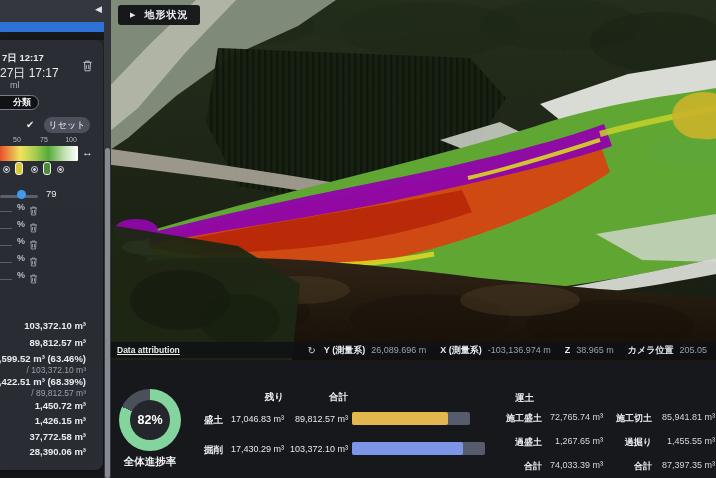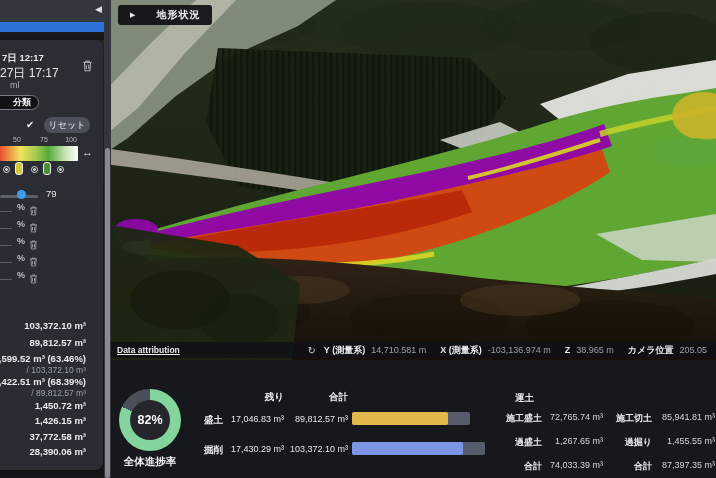--- a/index.html
+++ b/index.html
@@ -11,21 +11,21 @@
   
   .status-bar{position:absolute;left:111px;top:342px;right:0;height:16px;z-index:2;
     background:rgba(15,17,21,.84);display:flex;align-items:center;font-size:9px;color:#9aa1ab;overflow:hidden;}
   .status-bar .attr{margin-left:6px;color:#e8ebee;font-weight:bold;text-decoration:underline;font-size:8.5px;}
   .status-bar .coords{margin-left:auto;display:flex;align-items:center;gap:6px;padding-right:1px;white-space:nowrap;}
   .status-bar .lbl{color:#e7eaee;font-weight:bold;}
   .status-bar .val{color:#9aa1ab;margin-right:8px;}
   .status-bar .sync{color:#c7ccd2;font-size:10px;margin-right:2px;}
   
   .terrain-tab{position:absolute;left:118px;top:5px;height:20px;z-index:2;background:rgba(13,14,17,.92);
-    border-radius:3px;display:flex;align-items:center;gap:21px;padding:0 12px;}
+    border-radius:3px;display:flex;align-items:center;gap:9px;padding:0 12px;}
   .terrain-tab .tri{font-size:7px;color:#e6e9ec;}
   .terrain-tab .tlabel{font-size:10px;font-weight:bold;color:#eceef1;letter-spacing:1px;}
   
   .top-bar{position:absolute;left:0;top:0;width:111px;height:22px;background:#34373e;z-index:3;}
   .top-bar .collapse{position:absolute;right:9px;top:4px;font-size:9px;color:#dfe2e6;cursor:pointer;}
   .blue-bar{position:absolute;left:0;top:22px;width:111px;height:10px;background:#2e72d8;z-index:3;}
   .under-bar{position:absolute;left:0;top:32px;width:111px;height:8px;background:#17191d;z-index:3;}
   
   .sb-track{position:absolute;left:104px;top:0;width:7px;height:478px;background:#33363d;z-index:4;}
   .sb-thumb{position:absolute;left:105px;top:148px;width:5px;height:330px;background:#878a92;border-radius:3px;z-index:5;}
@@ -153,21 +153,21 @@
       <ellipse cx="240" cy="320" rx="40" ry="26" fill="#151d0d" opacity=".5"></ellipse>
       <rect width="716" height="360" fill="#fff" filter="url(#fNoise)" opacity=".06"></rect>
     </g>
   </svg>
 
   <div class="status-bar">
     <span class="attr">Data attribution</span>
     <span class="coords">
       <span class="sync">↻</span>
       <span class="lbl">Y (測量系)</span>
-      <span class="val">14,710.581 m</span>
+      <span class="val">26,089.696 m</span>
       <span class="lbl">X (測量系)</span>
       <span class="val">-103,136.974 m</span>
       <span class="lbl">Z</span>
       <span class="val">38.965 m</span>
       <span class="lbl">カメラ位置</span>
       <span class="val">205.05</span>
     </span>
   </div>
 
   <div class="terrain-tab">

